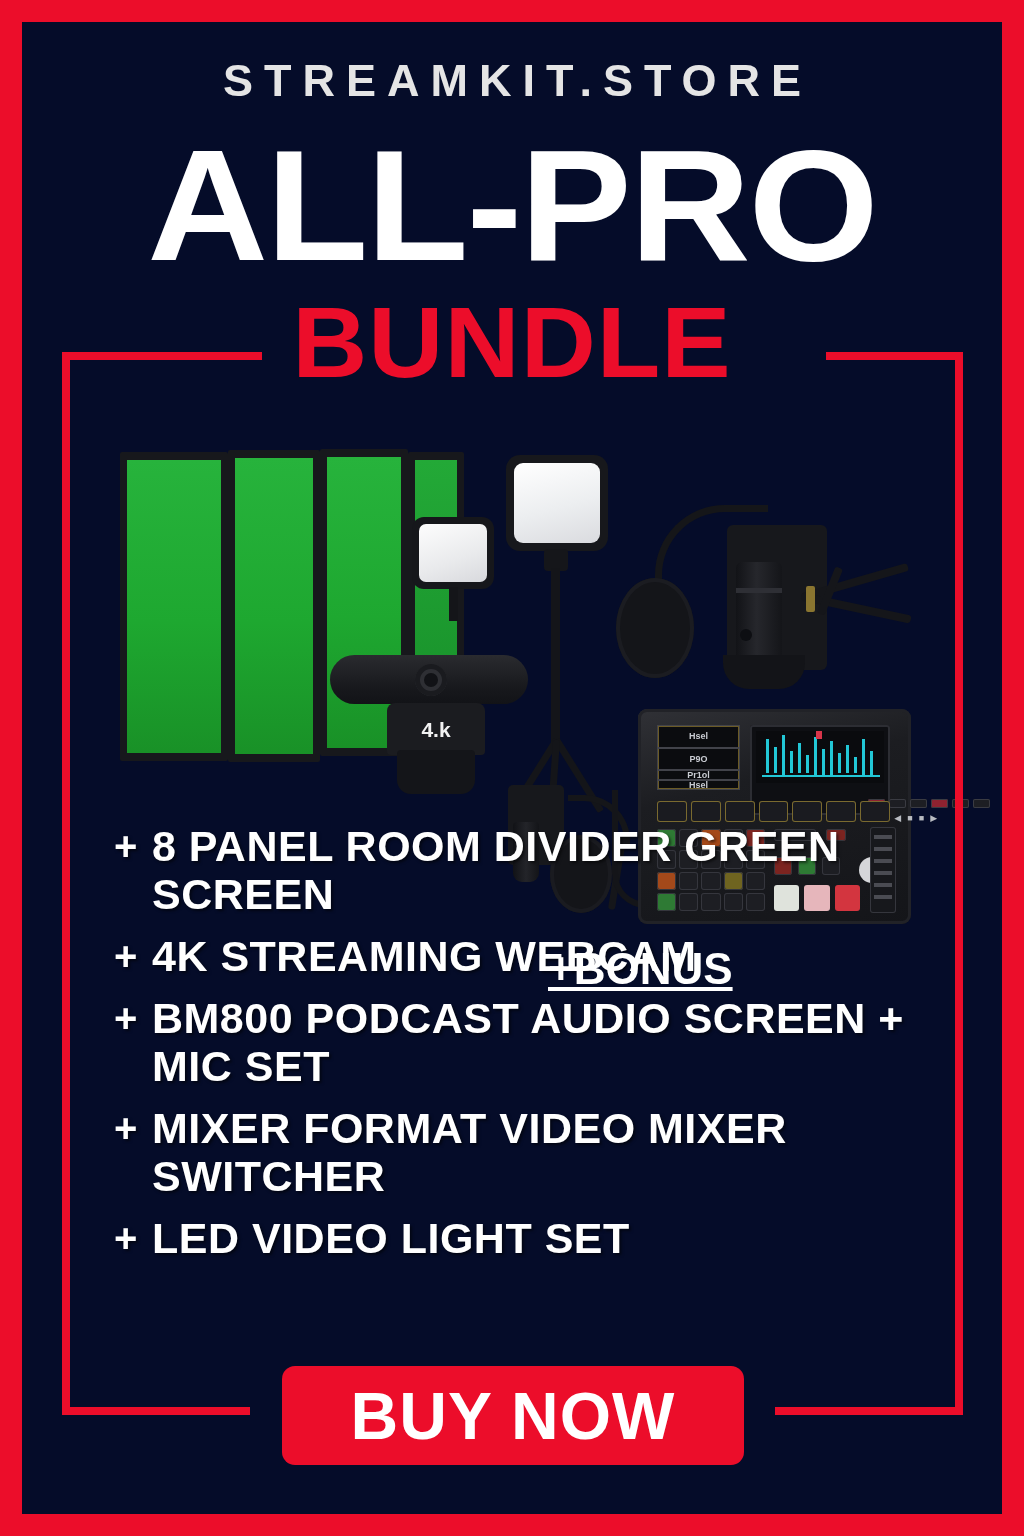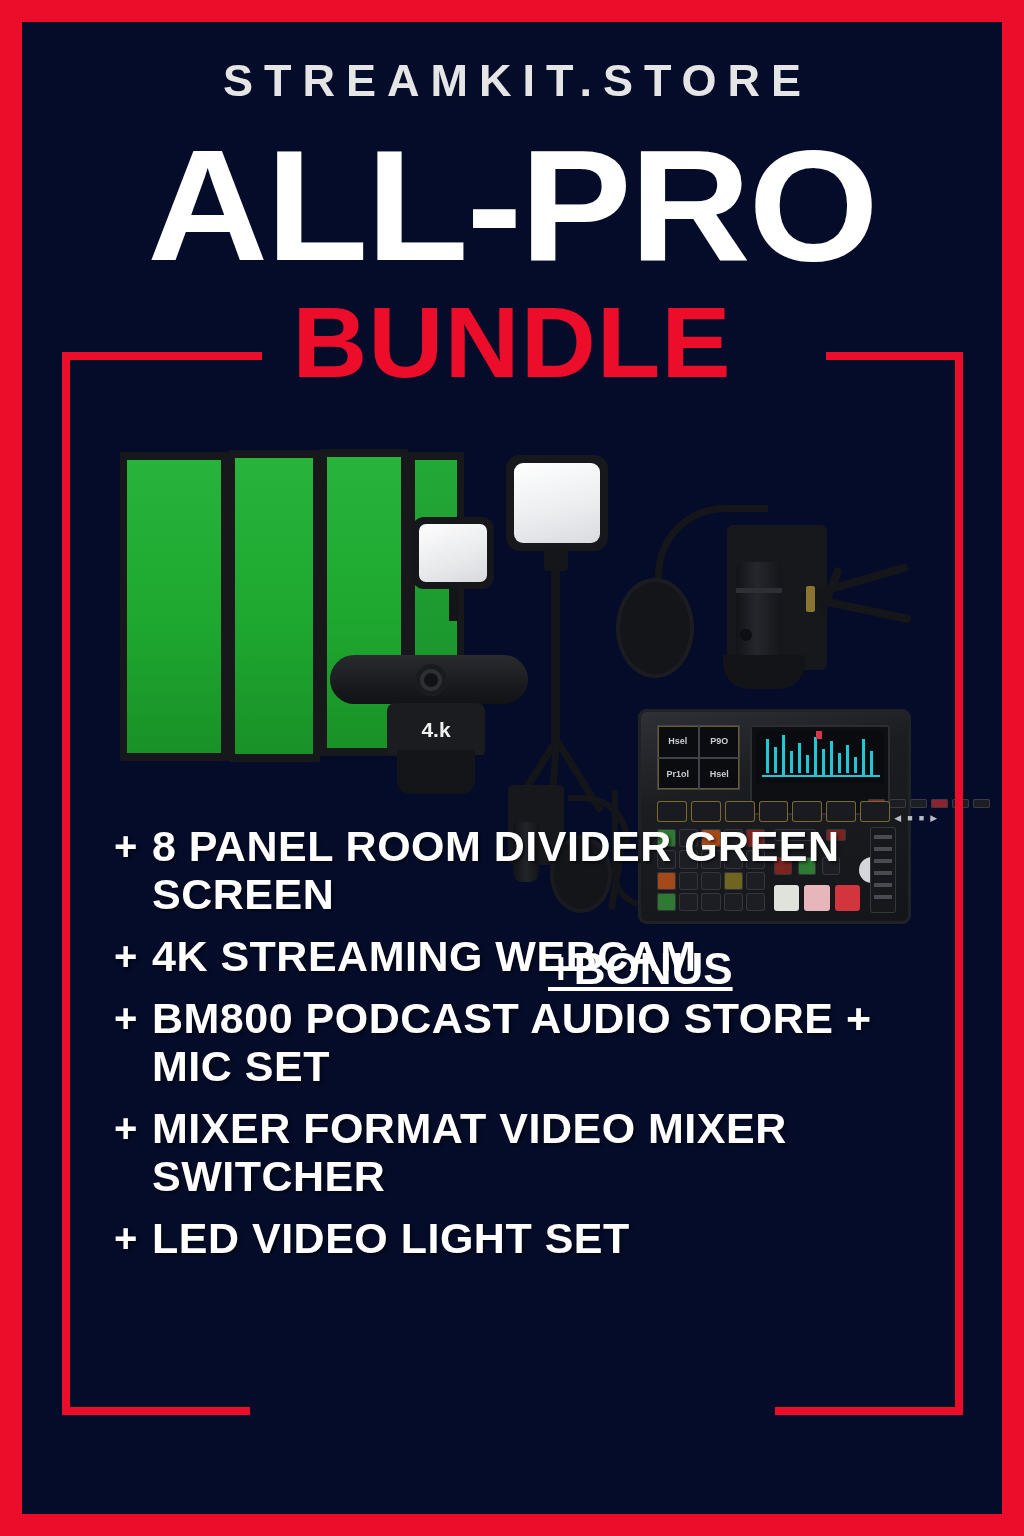--- a/index.html
+++ b/index.html
@@ -213,21 +213,21 @@
   .mixer {
     position: absolute; left: 638px; top: 709px; width: 273px; height: 215px;
     background: linear-gradient(165deg,#303136 0%, #1c1d21 35%, #141519 100%);
     border-radius: 9px;
     box-shadow: inset 0 0 0 3px #212227;
   }
   .mixer-quad {
     position: absolute; left: 19px; top: 16px; width: 83px; height: 65px;
     background: #0b0c0f;
     box-shadow: inset 0 0 0 2px #6b5b26;
-    display: grid; grid-template-columns: 1fr 1fr; grid-template-rows: 1fr 1fr; text-align: right;
+    display: grid; grid-template-columns: 1fr; grid-template-rows: 1fr 1fr; text-align: right;
   }
   .mixer-quad div {
     display:flex; align-items:center; justify-content:center;
     color:#c9ccd2; font-size: 9px; font-weight:bold;
     font-family:"Liberation Sans Narrow","Liberation Sans",sans-serif;
     box-shadow: inset 0 0 0 1px #42434a;
   }
   .mixer-screen-box {
     position: absolute; left: 112px; top: 16px; width: 140px; height: 90px;
     background: #0e0f13; border-radius: 3px; box-shadow: inset 0 0 0 2px #2c2d33;
@@ -525,28 +525,29 @@
     <div class="bullet">
       <span class="plus">+</span>
       <span class="btext">8 PANEL ROOM DIVIDER GREEN SCREEN</span>
     </div>
     <div class="bullet">
       <span class="plus">+</span>
       <span class="btext">4K STREAMING WEBCAM</span>
     </div>
     <div class="bullet">
       <span class="plus">+</span>
-      <span class="btext">BM800 PODCAST AUDIO STORE + MIC SET</span>
+      <span class="btext">BM800 PODCAST AUDIO SCREEN + MIC SET</span>
     </div>
     <div class="bullet">
       <span class="plus">+</span>
       <span class="btext">MIXER FORMAT VIDEO MIXER SWITCHER</span>
     </div>
     <div class="bullet">
       <span class="plus">+</span>
       <span class="btext">LED VIDEO LIGHT SET</span>
     </div>
   </div>
 
   <div class="bonus">+BONUS</div>
 
+  <div class="cta">BUY NOW</div>
 
 </div>
 
 </body></html>

